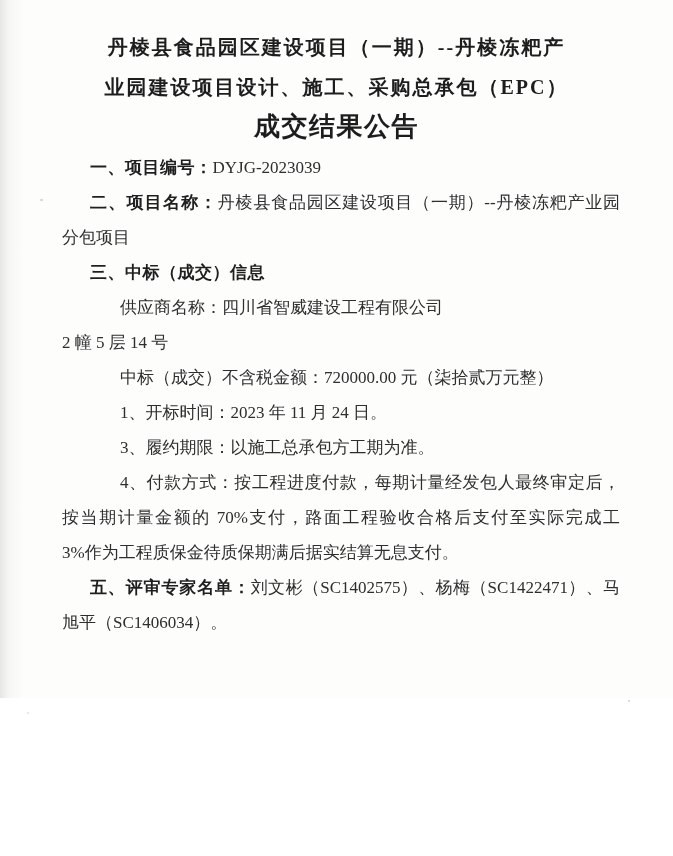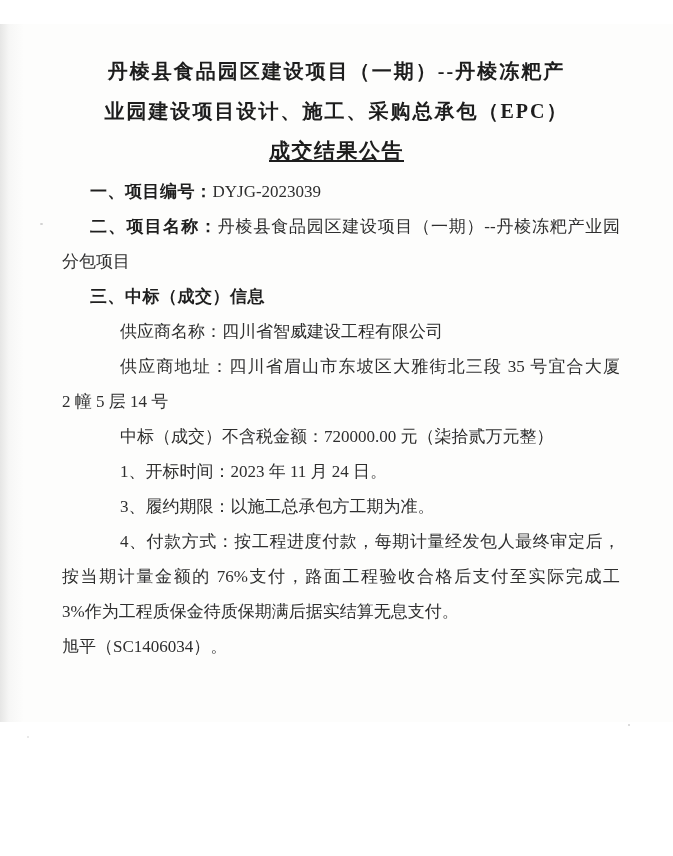--- a/index.html
+++ b/index.html
@@ -12,39 +12,37 @@
   }
   .page {
     position: relative;
     width: 673px;
     height: 698px;
     background:
       linear-gradient(90deg, rgba(110,110,110,0.16) 0px, rgba(140,140,140,0.06) 9px, rgba(255,255,255,0) 24px),
       #fdfdfc;
     font-family: "Liberation Serif", "DejaVu Serif", serif;
     color: #2e2e2e;
-    margin-top: 24px;
   }
   .title-block {
     padding-top: 27px;
     text-align: center;
     font-weight: 700;
     color: #1d1d1d;
   }
   .title-line {
     font-size: 20px;
     line-height: 40px;
     letter-spacing: 2px;
     white-space: nowrap;
   }
   .subtitle {
-    font-size: 21px;
+    font-size: 26px;
     line-height: 40px;
     letter-spacing: 1.5px;
-    text-decoration: underline;
   }
   .body-block {
     padding: 3px 53px 12px 62px;
   }
   .ln {
     font-size: 17px;
     line-height: 35px;
     text-align: left;
     color: #2e2e2e;
   }
@@ -89,30 +87,32 @@
 
     <div class="ln h j">
       <span class="b">二、项目名称：</span><span>丹棱县食品园区建设项目（一期）--丹棱冻粑产业园</span>
     </div>
     <div class="ln">分包项目</div>
 
     <div class="ln h">
       <span class="b">三、中标（成交）信息</span>
     </div>
     <div class="ln p">供应商名称：四川省智威建设工程有限公司</div>
-    <div class="ln p j">供应商地址：四川省眉山市东坡区大雅街北三段 35 号宜合大厦</div>
     <div class="ln">2 幢 5 层 14 号</div>
     <div class="ln p">中标（成交）不含税金额：720000.00 元（柒拾贰万元整）</div>
 
     <div class="ln p">1、开标时间：2023 年 11 月 24 日。</div>
     <div class="ln p">3、履约期限：以施工总承包方工期为准。</div>
     <div class="ln p j">4、付款方式：按工程进度付款，每期计量经发包人最终审定后，</div>
-    <div class="ln j">按当期计量金额的 76%支付，路面工程验收合格后支付至实际完成工</div>
+    <div class="ln j">按当期计量金额的 70%支付，路面工程验收合格后支付至实际完成工</div>
     <div class="ln">3%作为工程质保金待质保期满后据实结算无息支付。</div>
 
+    <div class="ln h j">
+      <span class="b">五、评审专家名单：</span><span>刘文彬（SC1402575）、杨梅（SC1422471）、马</span>
+    </div>
     <div class="ln">旭平（SC1406034）。</div>
 
   </div>
 
   <div class="speck s1"></div>
   <div class="speck s2"></div>
   <div class="speck s3"></div>
 
 </div>
 

